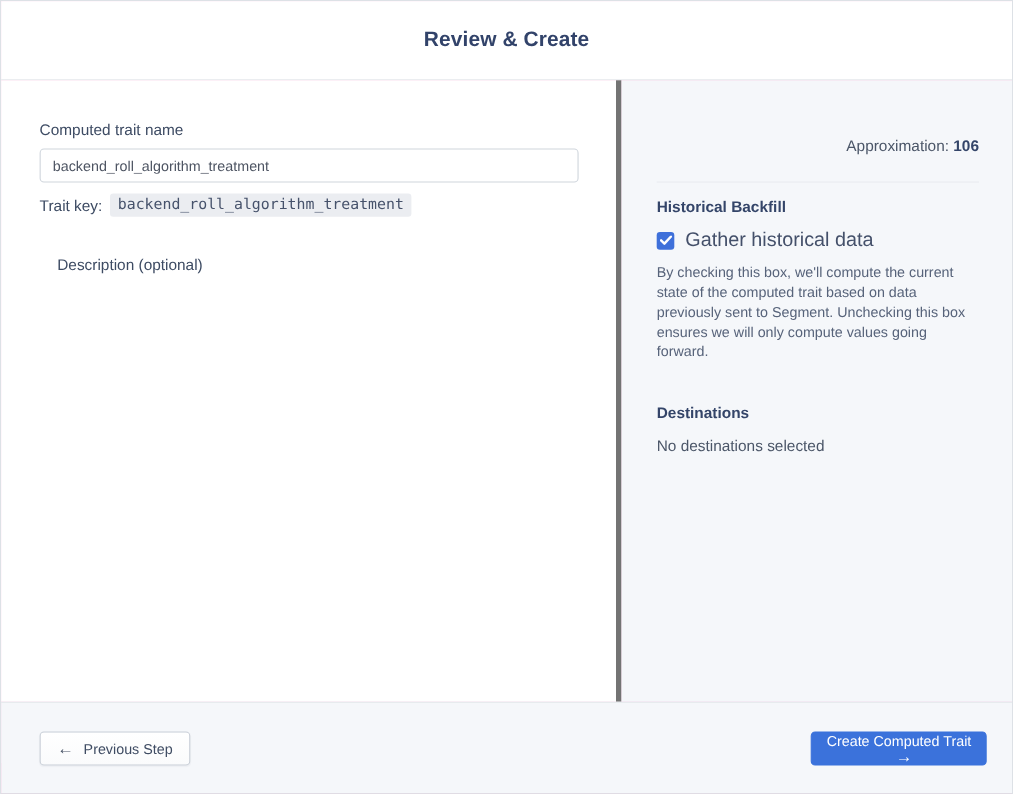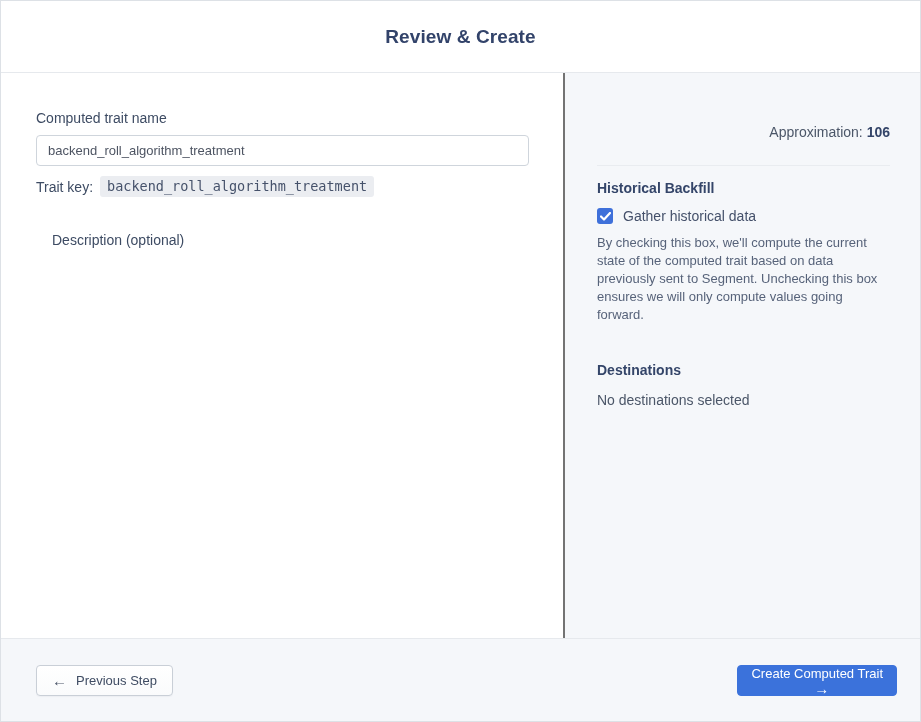--- a/index.html
+++ b/index.html
@@ -31,21 +31,21 @@
     font-size: 19px;
     font-weight: 700;
     color: #32436a;
     letter-spacing: 0.1px;
   }
   
   .content { flex: 1 1 auto; display: flex; min-height: 0; }
   .left-panel {
     width: 564px;
     flex: 0 0 564px;
-    border-right: 2px solid #737373;
+    border-right: 5px solid #737373;
     background: #ffffff;
     padding: 37px 34px 0 35px;
   }
   .right-panel {
     flex: 1 1 auto;
     background: #f5f7fa;
     padding: 37px 30px 0 32px;
   }
   
   .field-label {
@@ -130,21 +130,21 @@
     flex: 0 0 16px;
     background: #3e70da;
     border-radius: 3px;
     display: flex;
     align-items: center;
     justify-content: center;
   }
   .checkbox svg { display: block; }
   .checkbox-label {
     margin-left: 10px;
-    font-size: 14px;
+    font-size: 18px;
     color: #44506a;
   }
   .backfill-description {
     margin-top: 10px;
     max-width: 310px;
     font-size: 13px;
     line-height: 18px;
     color: #57637a;
   }
   .destinations-heading { margin-top: 38px; }

